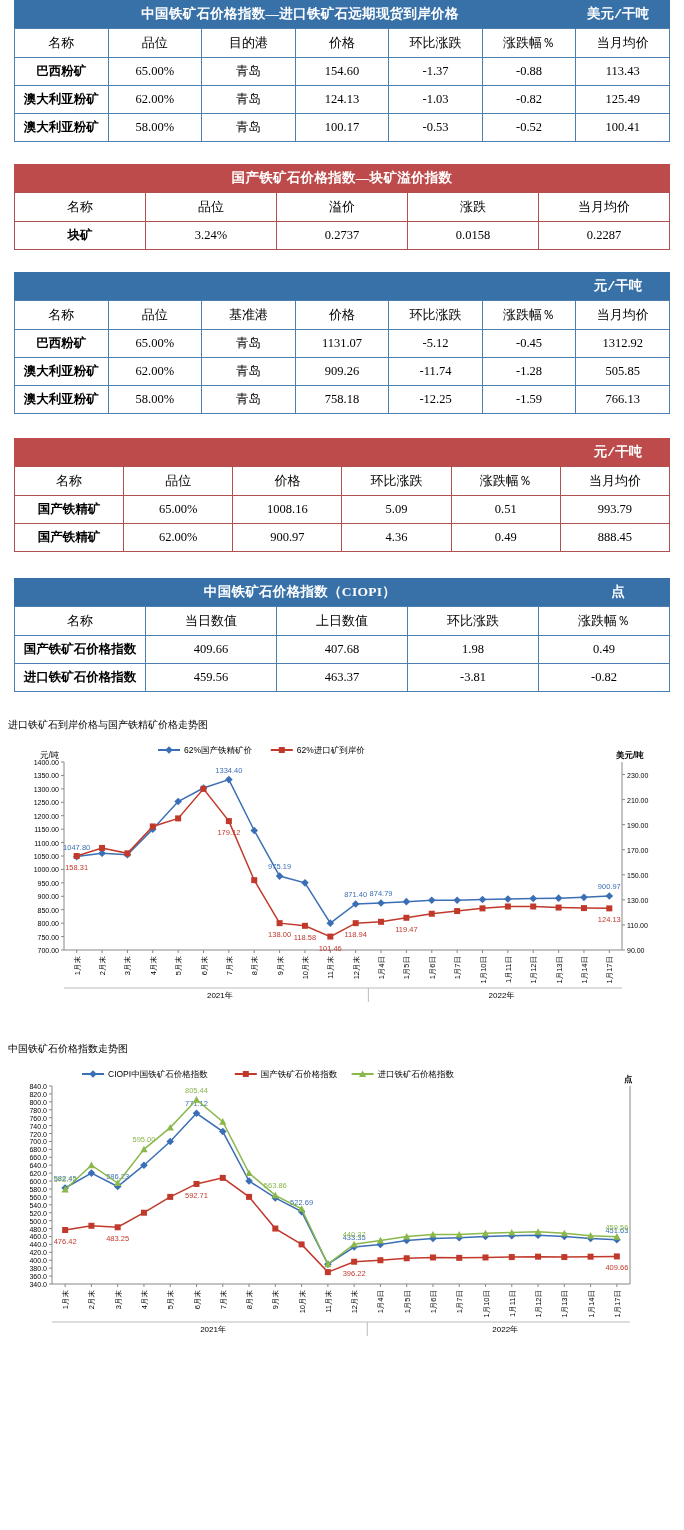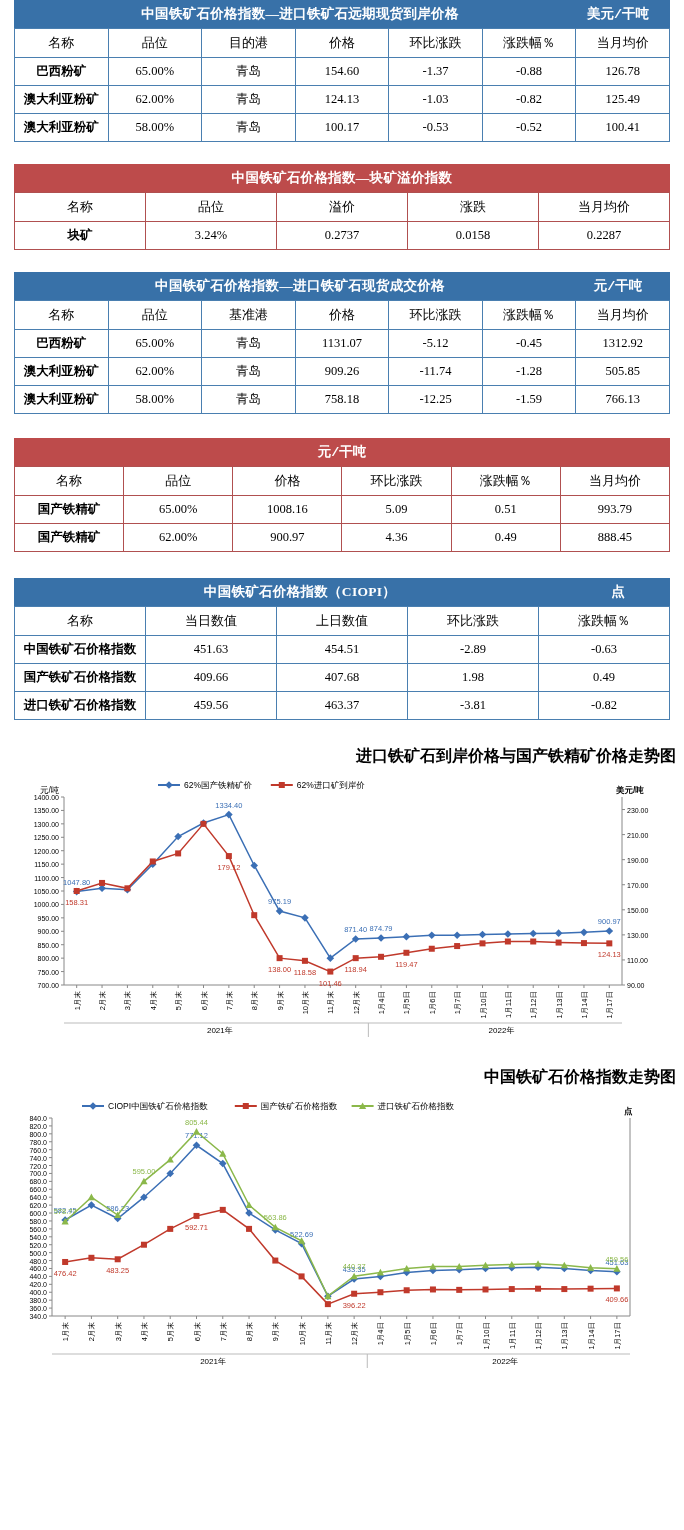--- a/index.html
+++ b/index.html
@@ -1,31 +1,31 @@
 <!DOCTYPE html>
 <html><head>
 <meta charset="utf-8">
 <style>
   html,body{margin:0;padding:0;background:#ffffff;}
   body{width:684px;font-family:"Liberation Serif",serif;color:#000;-webkit-font-smoothing:antialiased;}
   .page{width:684px;padding:0 0 10px 0;box-sizing:border-box;}
   .block{margin:0 14px 12px 14px;}
   table{border-collapse:collapse;width:100%;table-layout:fixed;}
-  .hdr{display:flex;align-items:center;justify-content:center;color:#fff;font-weight:bold;font-size:13.5px;padding:5px 10px;box-sizing:border-box;}
+  .hdr{display:flex;align-items:center;justify-content:flex-end;color:#fff;font-weight:bold;font-size:13.5px;padding:5px 10px;box-sizing:border-box;}
   .hdr .t{flex:1;text-align:center;letter-spacing:0.3px;}
   .hdr .u{width:84px;text-align:center;font-family:Liberation Mono, monospace;}
   .hdr.blue{background:#3871a8;}
   .hdr.red{background:#bd4b4b;}
   td,th{border:1px solid #555;font-size:12.5px;text-align:center;padding:5px 2px;}
   thead td{font-weight:normal;font-size:13px;}
   .tb-blue td{border-color:#4a7fb0;}
   .tb-red td{border-color:#b05050;}
   .nm{font-weight:bold;}
   .chart-wrap{margin:18px 8px 4px 8px;position:relative;}
-  .chart-title{text-align:right;font-weight:bold;font-size:16px;margin-bottom:2px;}
+  .chart-title{text-align:left;font-weight:normal;font-size:10px;margin-bottom:2px;}
   svg{display:block;}
 </style>
 </head>
 <body>
 
 <div class="page">
 
   <div class="block" style="margin-top:0;">
     <div class="hdr blue">
       <div class="t">中国铁矿石价格指数—进口铁矿石远期现货到岸价格</div>
@@ -44,21 +44,21 @@
       </tr>
         </thead>
       <tbody>
         <tr>
           <td class="nm">巴西粉矿</td>
           <td>65.00%</td>
           <td>青岛</td>
           <td>154.60</td>
           <td>-1.37</td>
           <td>-0.88</td>
-          <td>126.78</td>
+          <td>113.43</td>
         </tr>
         <tr>
           <td class="nm">澳大利亚粉矿</td>
           <td>62.00%</td>
           <td>青岛</td>
           <td>124.13</td>
           <td>-1.03</td>
           <td>-0.82</td>
           <td>125.49</td>
         </tr>
@@ -70,21 +70,21 @@
           <td>-0.53</td>
           <td>-0.52</td>
           <td>100.41</td>
         </tr>
       </tbody>
     </table>
   </div>
 
   <div class="block" style="margin-top:22px;">
     <div class="hdr red">
-      <div class="t">中国铁矿石价格指数—块矿溢价指数</div>
+      <div class="t">国产铁矿石价格指数—块矿溢价指数</div>
     </div>
     <table class="tb-red">
       <thead>
           <tr>
         <td>名称</td>
         <td>品位</td>
         <td>溢价</td>
         <td>涨跌</td>
         <td>当月均价</td>
       </tr>
@@ -96,21 +96,20 @@
         <td>0.2737</td>
         <td>0.0158</td>
         <td>0.2287</td>
       </tr>
         </tbody>
     </table>
   </div>
 
   <div class="block" style="margin-top:22px;">
     <div class="hdr blue">
-      <div class="t">中国铁矿石价格指数—进口铁矿石现货成交价格</div>
       <div class="u">元/干吨</div>
     </div>
     <table class="tb-blue">
       <thead>
           <tr>
         <td>名称</td>
         <td>品位</td>
         <td>基准港</td>
         <td>价格</td>
         <td>环比涨跌</td>
@@ -195,27 +194,20 @@
       <thead>
           <tr>
         <td>名称</td>
         <td>当日数值</td>
         <td>上日数值</td>
         <td>环比涨跌</td>
         <td>涨跌幅％</td>
       </tr>
         </thead>
       <tbody>
-        <tr>
-          <td class="nm">中国铁矿石价格指数</td>
-          <td>451.63</td>
-          <td>454.51</td>
-          <td>-2.89</td>
-          <td>-0.63</td>
-        </tr>
         <tr>
           <td class="nm">国产铁矿石价格指数</td>
           <td>409.66</td>
           <td>407.68</td>
           <td>1.98</td>
           <td>0.49</td>
         </tr>
         <tr>
           <td class="nm">进口铁矿石价格指数</td>
           <td>459.56</td>
@@ -395,21 +387,21 @@
         <text x="220.86363636363637" y="101.08571428571429" font-size="7.5" text-anchor="middle" fill="#c0392b" font-family="&quot;Liberation Sans&quot;,sans-serif">179.12</text>
         <text x="271.5909090909091" y="203.14285714285714" font-size="7.5" text-anchor="middle" fill="#c0392b" font-family="&quot;Liberation Sans&quot;,sans-serif">138.00</text>
         <text x="296.95454545454544" y="205.82857142857142" font-size="7.5" text-anchor="middle" fill="#c0392b" font-family="&quot;Liberation Sans&quot;,sans-serif">118.58</text>
         <text x="322.3181818181818" y="216.57142857142858" font-size="7.5" text-anchor="middle" fill="#c0392b" font-family="&quot;Liberation Sans&quot;,sans-serif">101.46</text>
         <text x="347.6818181818182" y="203.14285714285714" font-size="7.5" text-anchor="middle" fill="#c0392b" font-family="&quot;Liberation Sans&quot;,sans-serif">118.94</text>
         <text x="398.4090909090909" y="197.77142857142857" font-size="7.5" text-anchor="middle" fill="#c0392b" font-family="&quot;Liberation Sans&quot;,sans-serif">119.47</text>
         <text x="601.3181818181818" y="188.37142857142857" font-size="7.5" text-anchor="middle" fill="#c0392b" font-family="&quot;Liberation Sans&quot;,sans-serif">124.13</text>
       </svg>
   </div>
 
-  <div class="chart-wrap" style="margin-top:8px;">
+  <div class="chart-wrap" style="margin-top:18px;">
     <div class="chart-title">中国铁矿石价格指数走势图</div>
     <svg id="chart1" width="668" height="300" viewBox="0 0 668 300">
         <g>
           <line x1="74" y1="16" x2="96" y2="16" stroke="#3b6fb5" stroke-width="2"></line>
           <polygon points="85,12.2 88.8,16 85,19.8 81.2,16" fill="#3b6fb5"></polygon>
           <text x="100" y="19" font-size="8.5" fill="#000" font-family="&quot;Liberation Sans&quot;,sans-serif">CIOPI中国铁矿石价格指数</text>
         </g>
         <g>
           <line x1="226.8" y1="16" x2="248.8" y2="16" stroke="#c0392b" stroke-width="2"></line>
           <rect x="234.8" y="13" width="6" height="6" fill="#c0392b"></rect>

